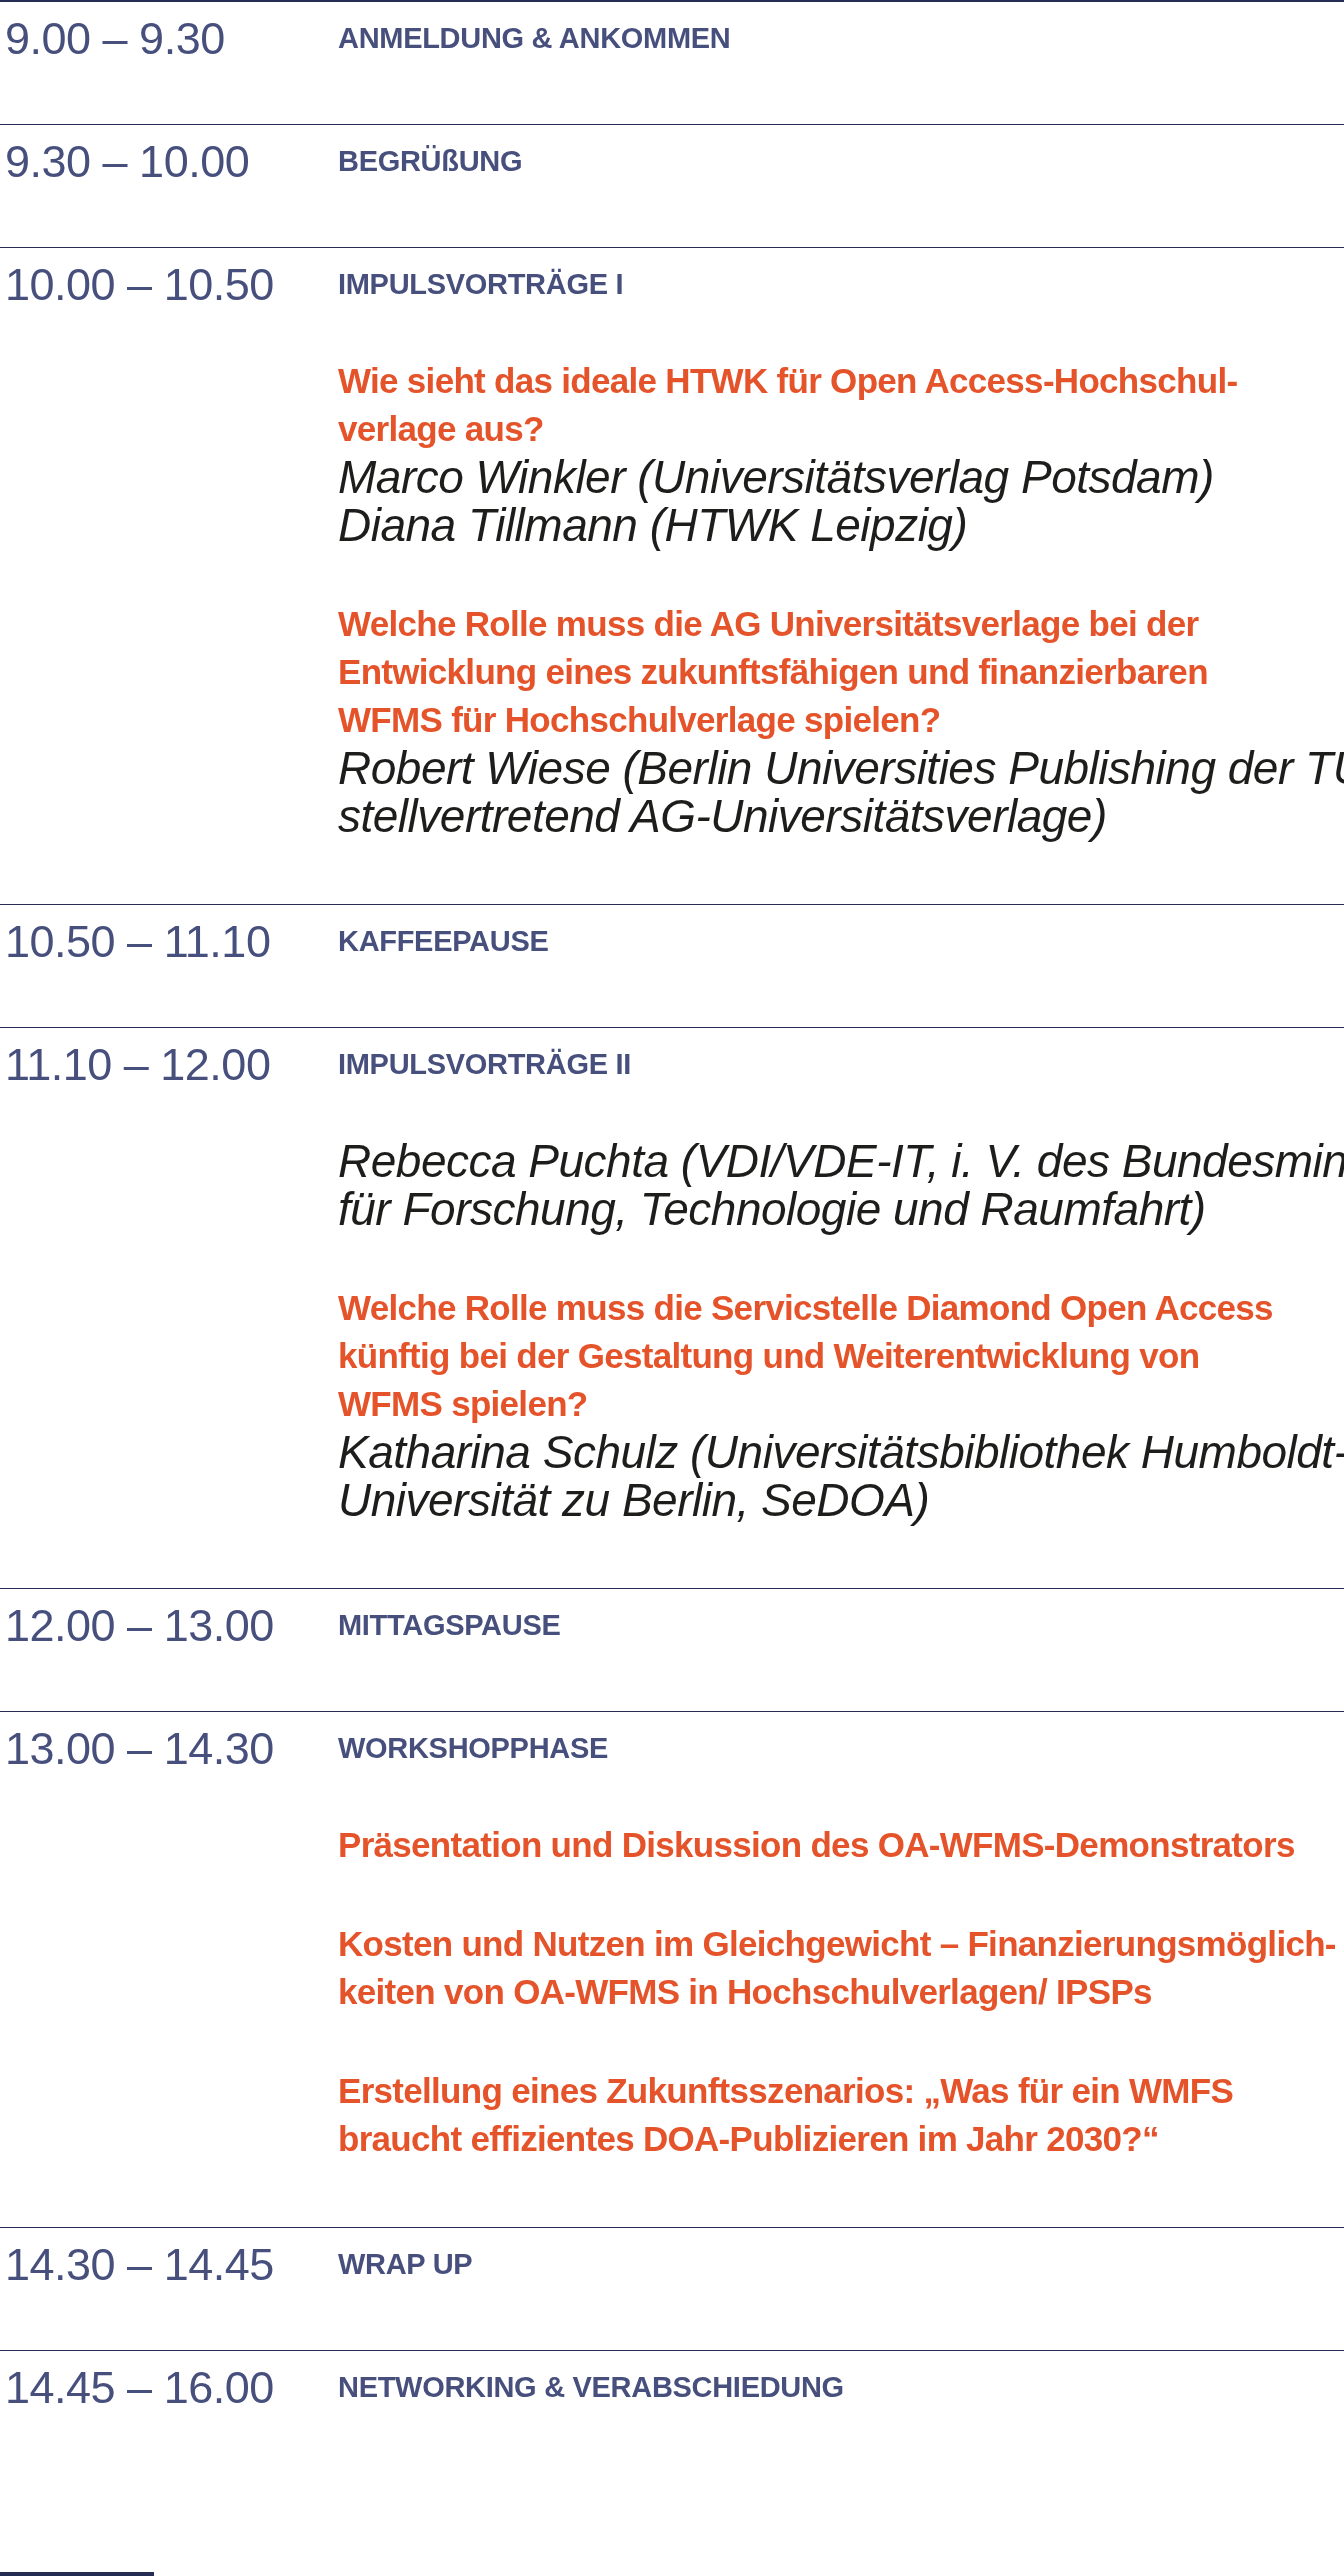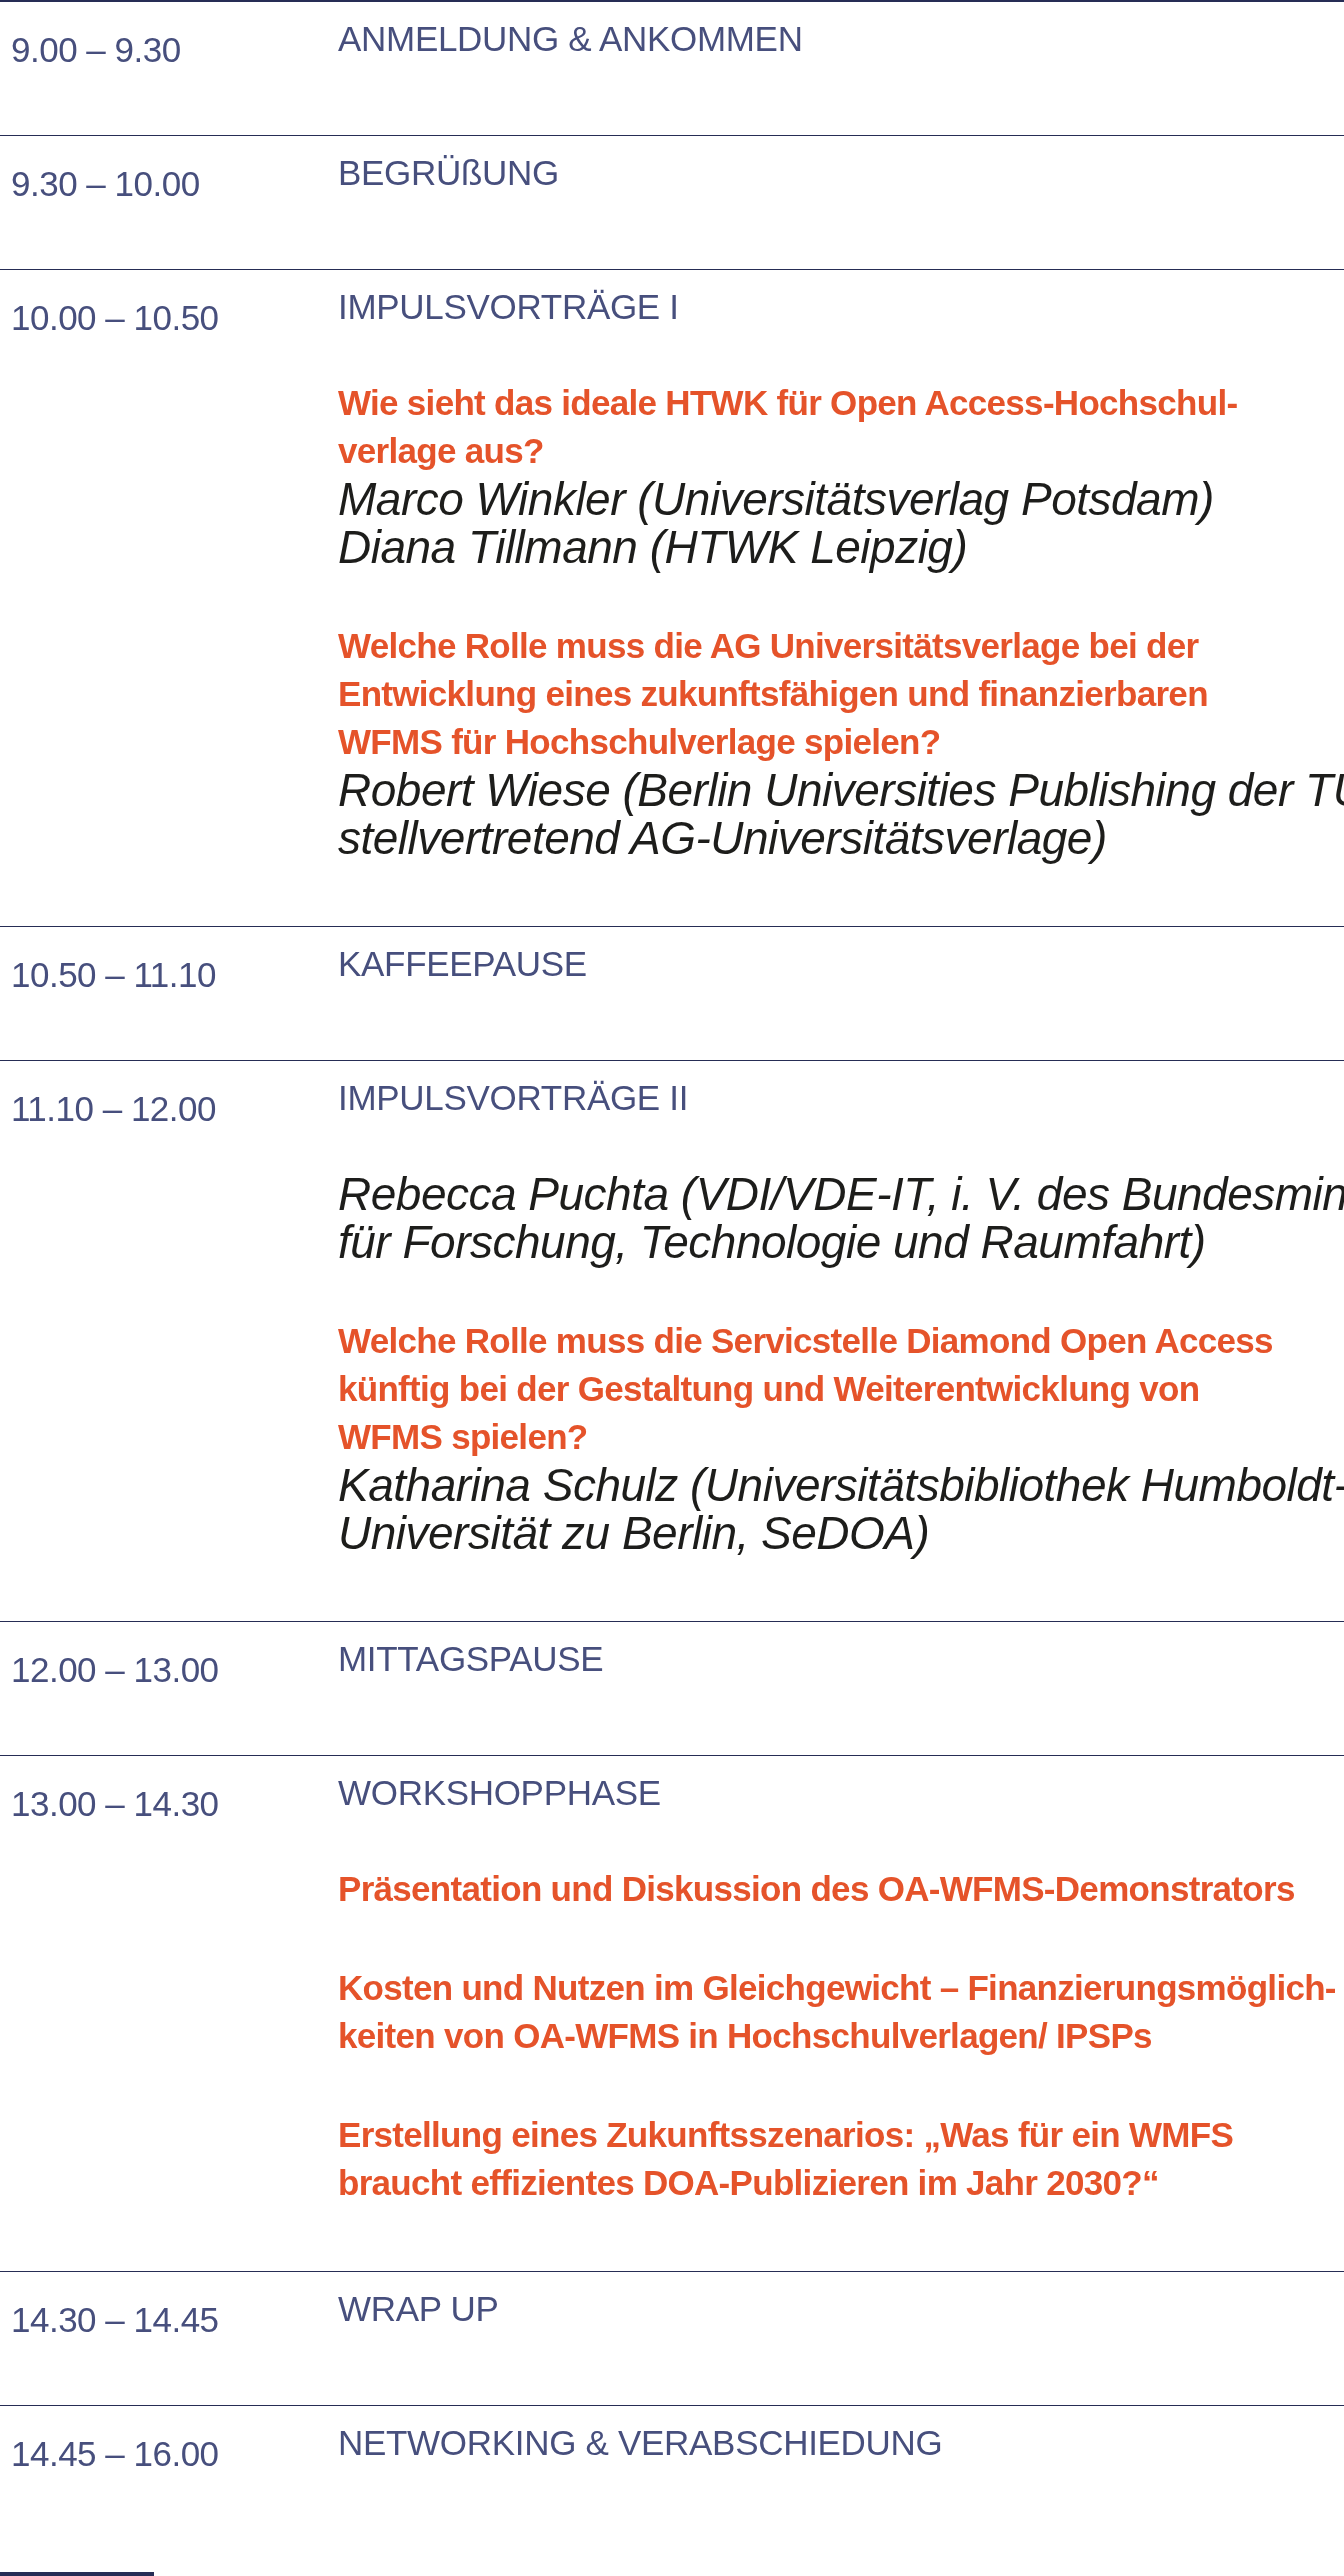--- a/index.html
+++ b/index.html
@@ -25,33 +25,32 @@
   .row{
     display:flex;
     border-top:1.9px solid var(--navy-line);
     padding:15px 0 64px 0;
   }
   .row:first-child{border-top:2.8px solid var(--navy-line);}
   .row:last-child{padding-bottom:28px;}
   .time{
     width:338px;
     flex:0 0 338px;
-    padding-left:11px;
-    font-size:35px;
+    padding-left:5px;
+    font-size:45px;
     line-height:43px;
     letter-spacing:-0.5px;
     color:var(--navy-text);
     white-space:pre;
-    margin-top:11px;
   }
   .content{flex:1 1 auto;}
   .session-title{
-    font-size:35px;
+    font-size:29px;
     line-height:43px;
-    font-weight:400;
+    font-weight:700;
     letter-spacing:-0.3px;
     color:var(--navy-text);
     white-space:pre;
   }
   .block{margin-top:51px;}
   .talk{
     color:var(--orange);
     font-weight:700;
     font-size:35px;
     line-height:48px;

